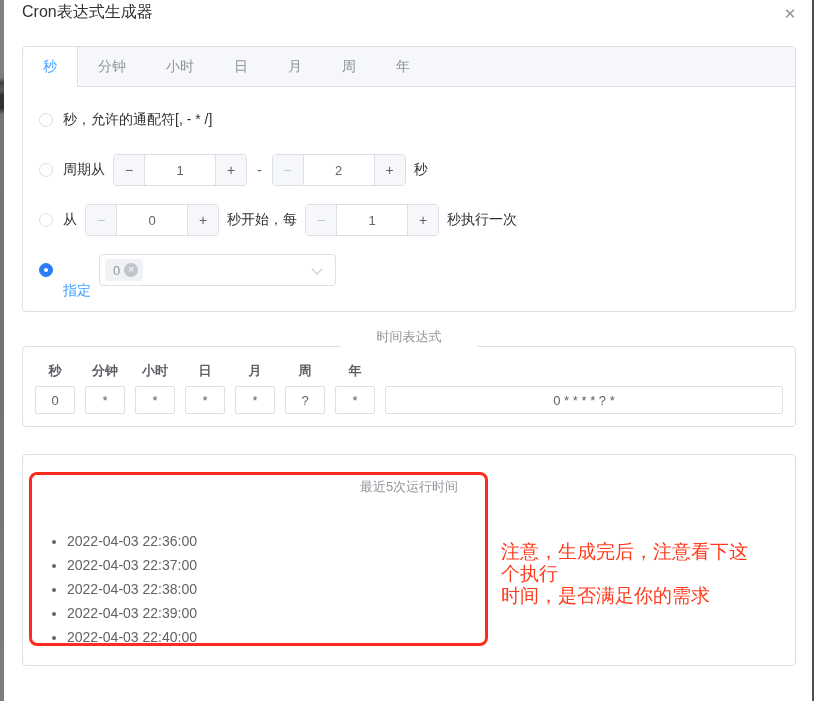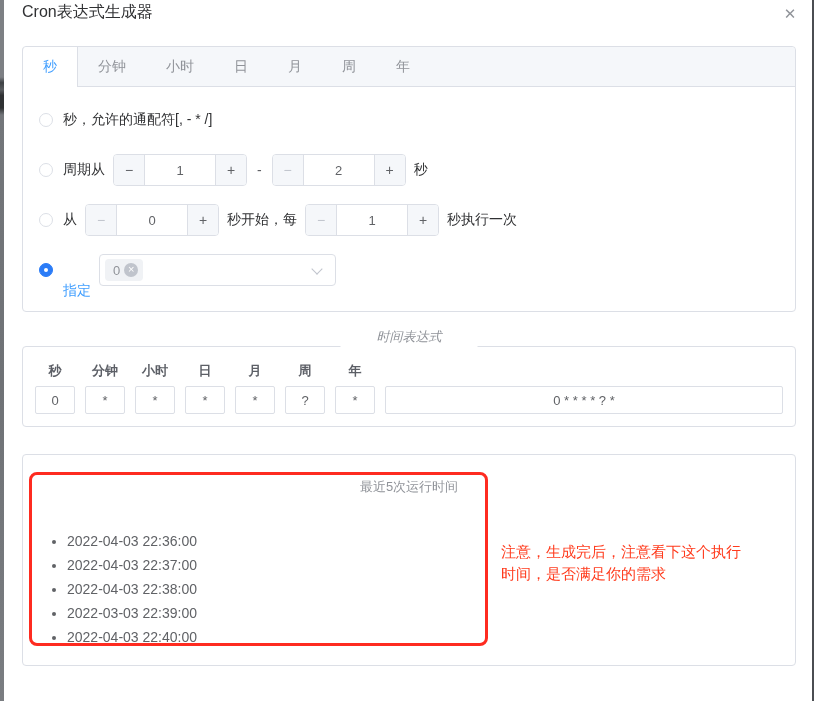--- a/index.html
+++ b/index.html
@@ -71,36 +71,36 @@
   .select-box{position:relative;width:237px;height:32px;border:1px solid var(--border);border-radius:4px;margin-left:8px;background:#fff;display:flex;align-items:center;padding-left:5px;cursor:pointer;}
   .tag{background:#f0f2f5;border-radius:4px;height:22px;display:inline-flex;align-items:center;padding:0 5px 0 8px;}
   .tag-text{font-size:13px;color:var(--muted);}
   .tag-close{width:14px;height:14px;margin-left:4px;border-radius:50%;background:var(--disabled);color:#fff;font-size:11px;line-height:13px;text-align:center;cursor:pointer;}
   .chevron{position:absolute;right:14px;top:10px;width:8px;height:8px;border-right:1.4px solid var(--disabled);border-bottom:1.4px solid var(--disabled);transform:rotate(45deg);}
 
   
   .table-card{position:relative;margin-top:34px;border:1px solid var(--border);border-radius:4px;padding:14px 12px 12px;background:#fff;}
   .card-legend{
     position:absolute;top:-20px;left:50%;transform:translateX(-50%);
-    background:#fff;padding:0 36px 8px;font-size:13px;color:var(--muted);line-height:19px;white-space:nowrap;font-style:italic;
+    background:#fff;padding:0 36px 8px;font-size:13px;color:var(--muted);line-height:19px;white-space:nowrap;
   }
   .expr-row{display:flex;gap:10px;}
   .expr-head{margin-bottom:6px;}
   .col-head{width:40px;text-align:center;font-size:13px;font-weight:700;color:#5c5f66;line-height:19px;}
   .col-head.wide{flex:1;}
   .cell{width:40px;height:28px;border:1px solid var(--border);border-radius:2px;display:flex;align-items:center;justify-content:center;font-size:13px;color:var(--text2);background:#fff;}
   .cell.wide{flex:1;}
 
   
   .runs-card{position:relative;margin-top:27px;height:212px;border:1px solid var(--border);border-radius:4px;background:#fff;}
   .runs-legend{position:absolute;top:24px;left:0;width:100%;text-align:center;font-size:13px;color:var(--muted);line-height:16px;}
   .red-box{position:absolute;left:6px;top:17px;width:459px;height:174px;border:3px solid var(--red);border-radius:8px;z-index:2;}
   .runs-list{position:absolute;left:44px;top:74px;list-style:disc;color:#4d5156;}
   .runs-list li{font-size:14px;color:var(--text2);line-height:24px;}
-  .annotation{position:absolute;left:478px;top:86px;width:260px;color:var(--red-text);font-size:15px;line-height:22px;font-weight:500;}
+  .annotation{position:absolute;left:478px;top:86px;width:260px;color:var(--red-text);font-size:19px;line-height:22px;font-weight:500;}
 </style>
 </head>
 <body>
 
 <div class="edge-left"></div>
 <div class="edge-right"></div>
 
 <div class="dialog">
 
   <div class="dialog-header">
@@ -198,21 +198,21 @@
     </div>
   </div>
 
   <div class="runs-card">
     <div class="runs-legend">最近5次运行时间</div>
     <div class="red-box"></div>
     <ul class="runs-list">
       <li>2022-04-03 22:36:00</li>
       <li>2022-04-03 22:37:00</li>
       <li>2022-04-03 22:38:00</li>
-      <li>2022-03-03 22:39:00</li>
+      <li>2022-04-03 22:39:00</li>
       <li>2022-04-03 22:40:00</li>
     </ul>
     <div class="annotation">
       <div>注意，生成完后，注意看下这个执行</div>
       <div>时间，是否满足你的需求</div>
     </div>
   </div>
 
 </div>
 

